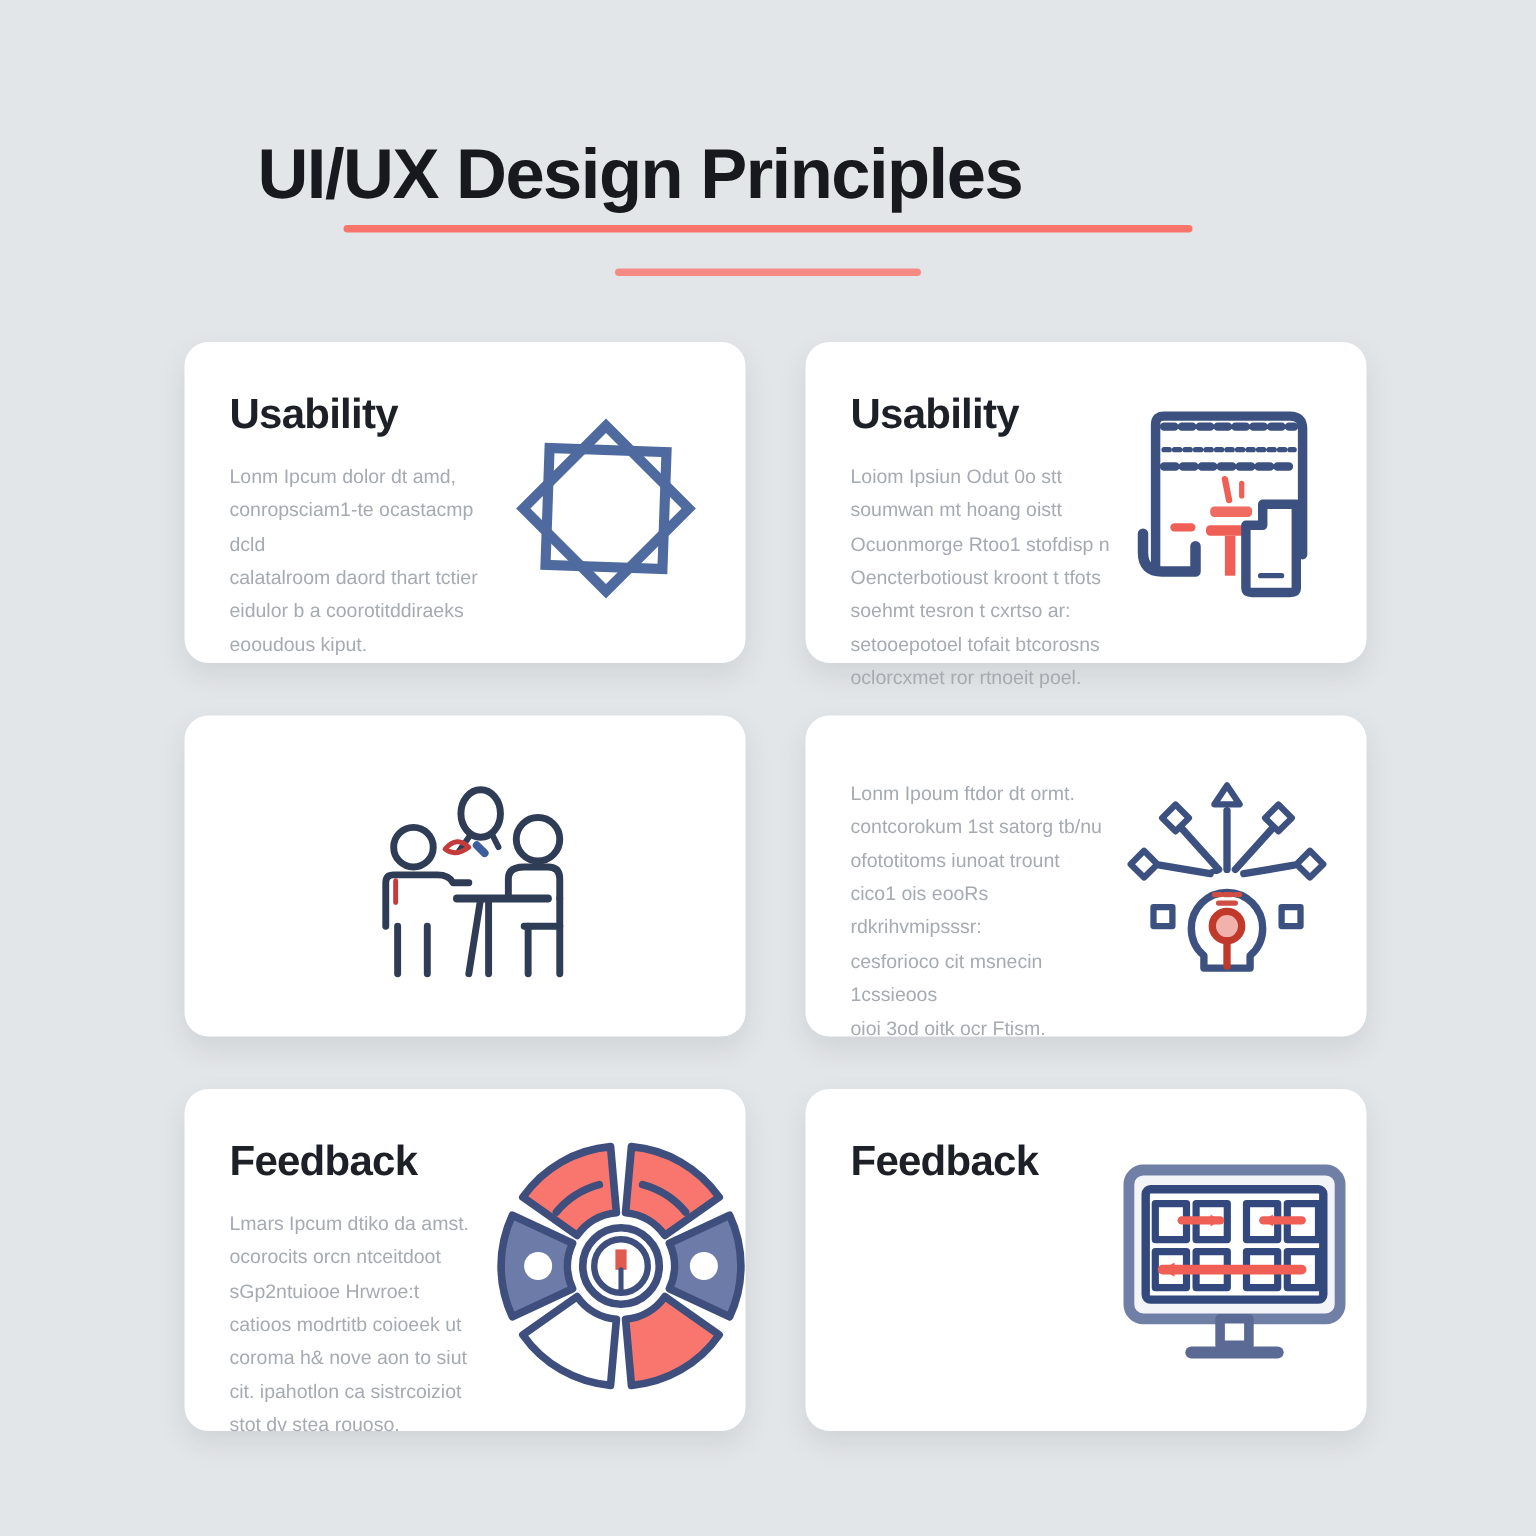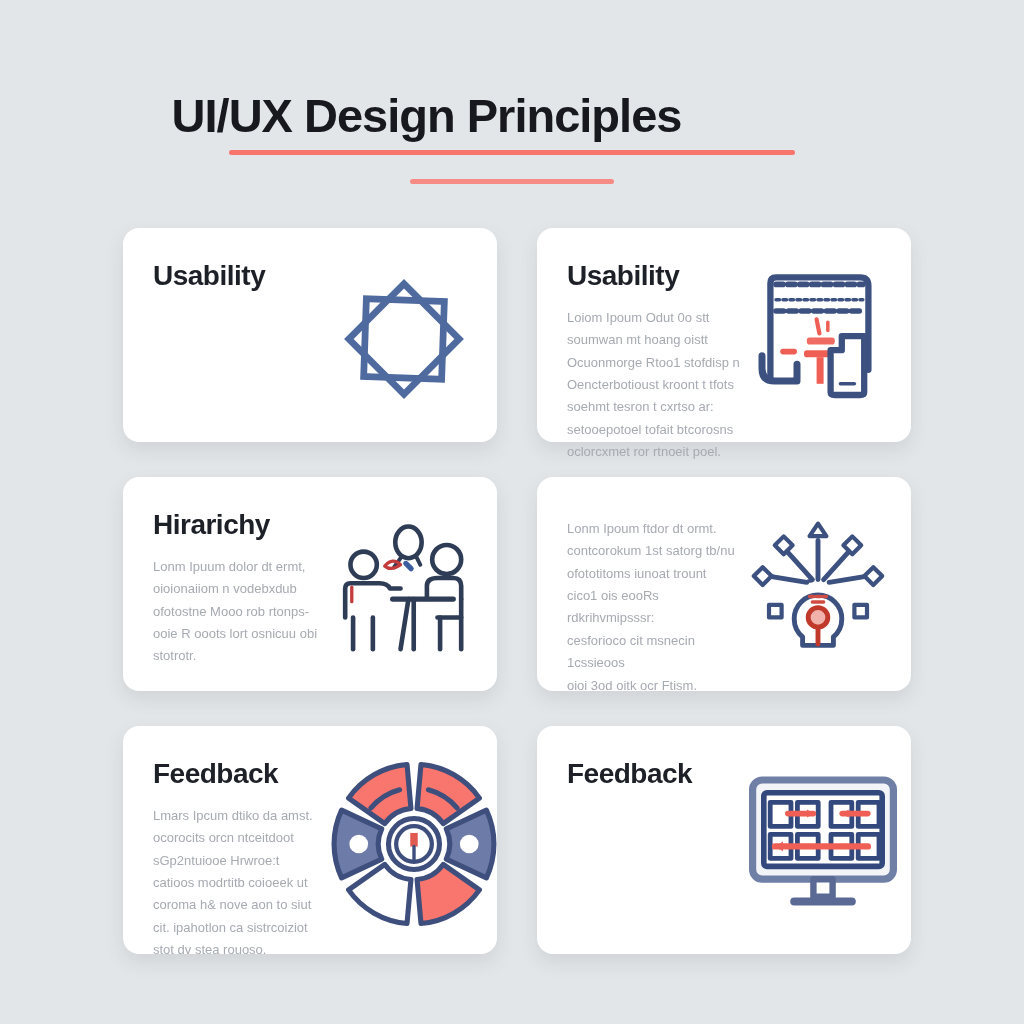--- a/index.html
+++ b/index.html
@@ -75,33 +75,38 @@
     <h1 class="page-title">UI/UX Design Principles</h1>
     <div class="title-underline"></div>
     <div class="title-underline-short"></div>
   </div>
 
   <div class="grid">
 
     <div class="card">
       <div class="card-text">
         <h2 class="card-title">Usability</h2>
+        <div class="card-body">Lonm Ipcum dolor dt amd,
+conropsciam1-te ocastacmp dcld
+calatalroom daord thart tctier
+eidulor b a coorotitddiraeks
+eooudous kiput.</div>
       </div>
       <div class="card-icon">
         <svg width="150" height="150" viewBox="0 0 100 100" fill="none">
           <rect x="24" y="24" width="52" height="52" stroke="#4e6a9e" stroke-width="4.5" transform="rotate(2 50 50)"></rect>
           <rect x="24" y="24" width="52" height="52" stroke="#4e6a9e" stroke-width="4.5" transform="rotate(45 50 50)"></rect>
         </svg>
       </div>
     </div>
 
     <div class="card">
       <div class="card-text">
         <h2 class="card-title">Usability</h2>
-        <div class="card-body">Loiom Ipoum Odut 0o stt
+        <div class="card-body">Loiom Ipsiun Odut 0o stt
 soumwan mt hoang oistt
 Ocuonmorge Rtoo1 stofdisp n
 Oencterbotioust kroont t tfots
 soehmt tesron t cxrtso ar:
 setooepotoel tofait btcorosns
 oclorcxmet ror rtnoeit poel.</div>
       </div>
       <div class="card-icon">
         <svg width="140" height="140" viewBox="0 0 100 100" fill="none" stroke-linecap="round" stroke-linejoin="round">
           <path d="M16 78 V10 q0 -4 4 -4 h60 q6 0 6 6 v60" stroke="#3c5180" stroke-width="4.5"></path>
@@ -116,28 +121,20 @@
           <rect x="62" y="56" width="12" height="4" rx="2" fill="#f06c63"></rect>
           <line x1="25" y1="59" x2="33" y2="59" stroke="#ef5f55" stroke-width="4"></line>
           <path d="M10 62 v9 q0 9 9 9 h16 v-12" stroke="#3c5180" stroke-width="5"></path>
           <path d="M59 88 V58 h8 v-10 h16 v40 q0 2 -3 2 h-18 q-3 0 -3 -2 z" stroke="#3c5180" stroke-width="4.5" fill="#ffffff"></path>
           <line x1="66" y1="82" x2="76" y2="82" stroke="#3c5180" stroke-width="2.5"></line>
         </svg>
       </div>
     </div>
 
     <div class="card">
-      <div class="card-text">
-        <h2 class="card-title">Hirarichy</h2>
-        <div class="card-body">Lonm Ipuum dolor dt ermt,
-oioionaiiom n vodebxdub
-ofotostne Mooo rob rtonps-
-ooie R ooots lort osnicuu obi
-stotrotr.</div>
-      </div>
       <div class="card-icon">
         <svg width="145" height="135" viewBox="0 0 110 100" fill="none" stroke-linecap="round" stroke-linejoin="round">
 
           <ellipse cx="58" cy="15" rx="10" ry="12" stroke="#2e3c55" stroke-width="3.5"></ellipse>
           <path d="M52 27 l-5 7 M64 26 l3 6" stroke="#2e3c55" stroke-width="3"></path>
           <path d="M40 33 q6 -7 12 -1 q-7 5 -12 1 z" stroke="#c43b3b" stroke-width="2.5"></path>
           <path d="M56 31 l4 4" stroke="#3c5e9e" stroke-width="4"></path>
 
           <circle cx="24" cy="32" r="10" stroke="#2e3c55" stroke-width="3.5"></circle>
           <path d="M10 72 V50 q0 -4 4 -4 h22 q6 0 8 4 h8" stroke="#2e3c55" stroke-width="3.5"></path>

